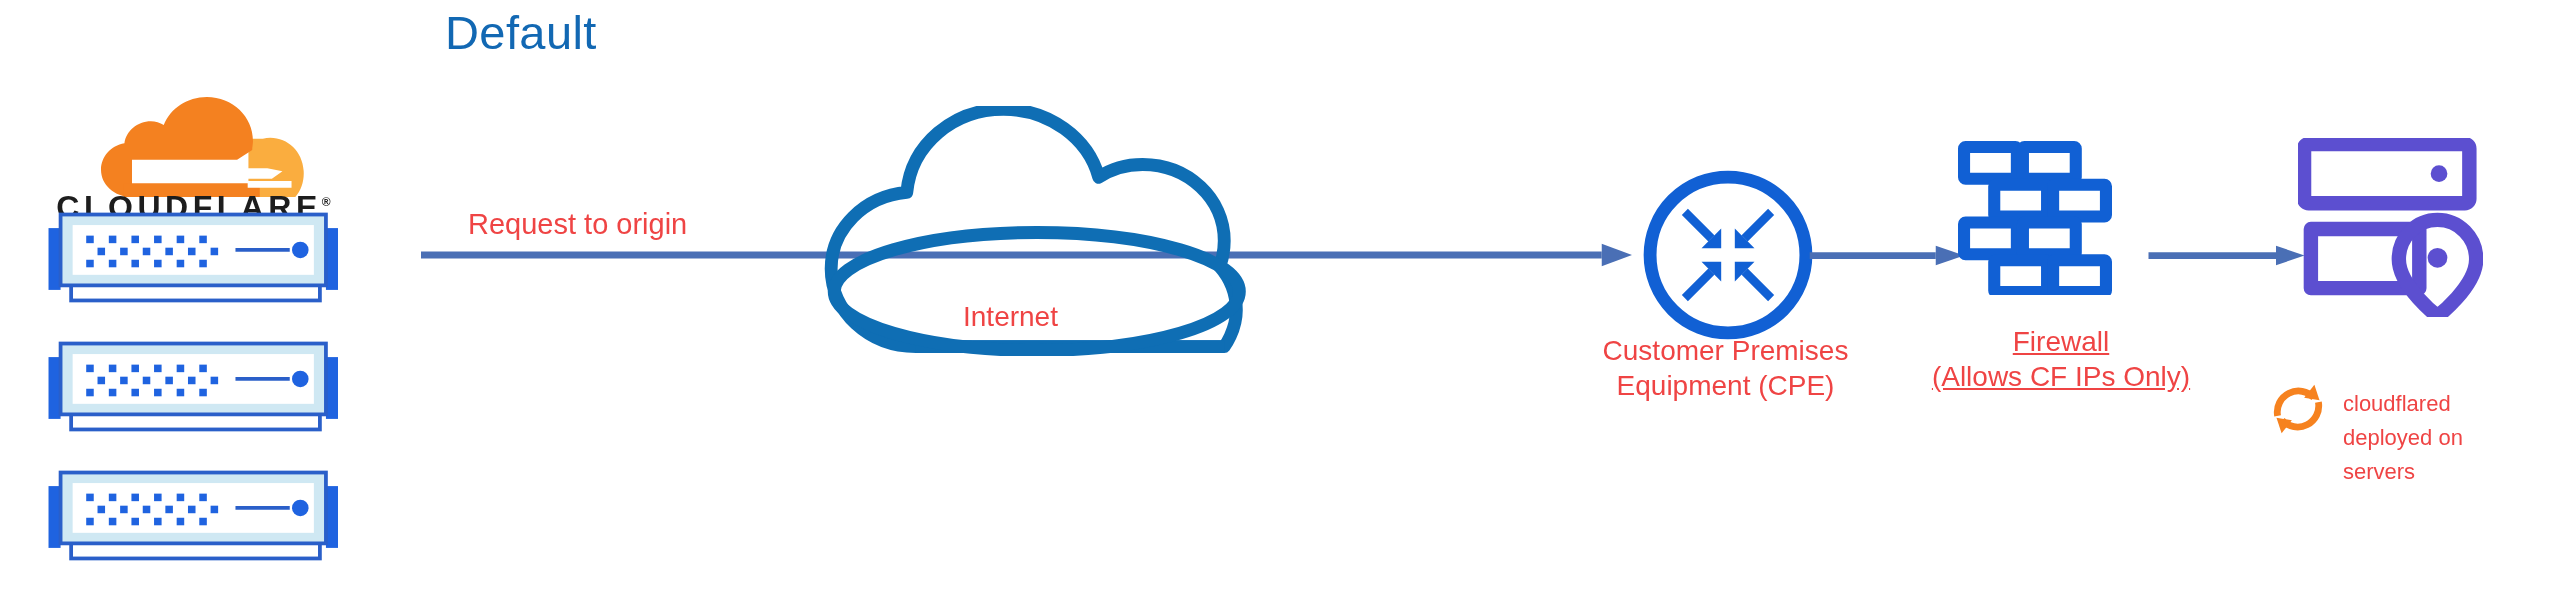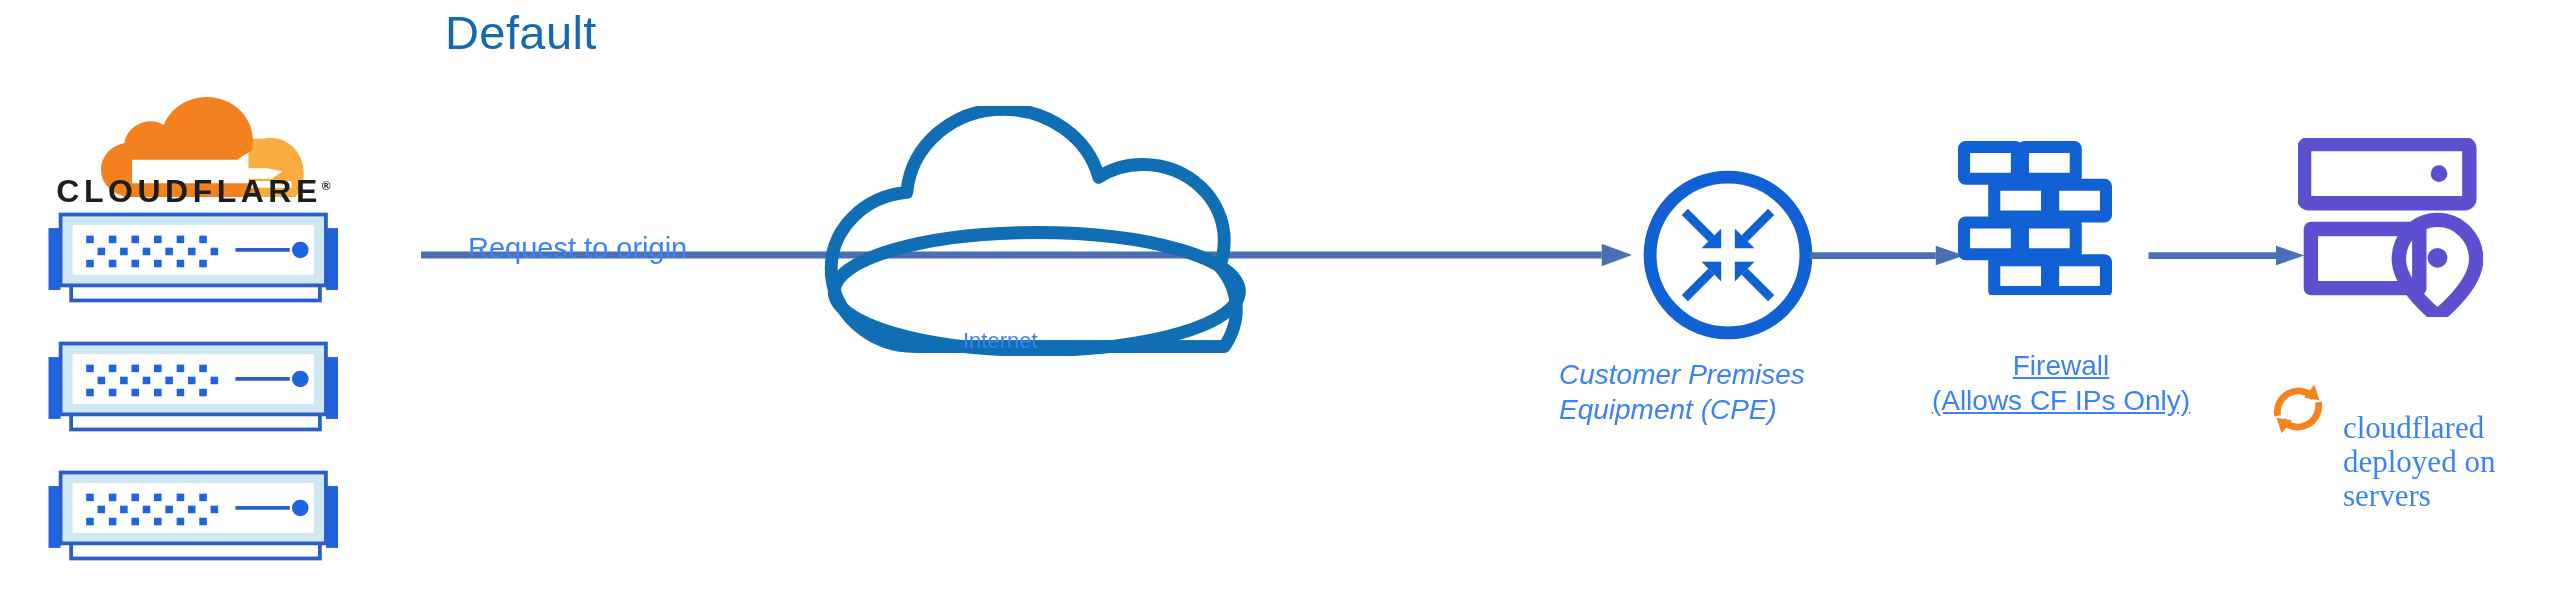--- a/index.html
+++ b/index.html
@@ -34,21 +34,21 @@
 
   
   #cloudflare-logo {
     left: 39px;
     top: 97px;
     width: 310px;
     height: 106px;
   }
   #cloudflare-wordmark {
     left: 42px;
-    top: 173px;
+    top: 189px;
     width: 303px;
     height: 35px;
     font-size: 32px;
     font-weight: bold;
     letter-spacing: 4.5px;
     color: #1d1d1d;
     white-space: nowrap;
     text-align: center;
   }
   #cloudflare-wordmark .reg {
@@ -58,66 +58,63 @@
   }
 
   
   .server-unit { width: 325px; height: 98px; }
   #server-unit-1 { left: 30px; top: 210px; }
   #server-unit-2 { left: 30px; top: 339px; }
   #server-unit-3 { left: 30px; top: 468px; }
 
   
   .node-label {
-    color: #3b82f6;
+    color: #ef4444;
     font-size: 28px;
     line-height: 35px;
     white-space: pre-line;
-    margin-top: 24px;
   }
   #label-request-to-origin {
     left: 468px;
     top: 208px;
     font-size: 29px;
     line-height: 33px;
   }
   #label-cf-ip {
     left: 390px;
     top: 278px;
   }
   #label-internet {
     left: 963px;
     top: 299px;
-    font-size: 22px;
+    font-size: 28px;
   }
   #label-cpe {
     left: 1559px;
     top: 333px;
-    text-align: left;
+    text-align: center;
     width: 333px;
-    font-style: italic;
   }
   #label-firewall {
     left: 1906px;
     top: 324px;
     text-align: center;
     width: 310px;
     text-decoration: underline;
   }
   #label-origin-server {
     left: 2267px;
     top: 325px;
     width: 303px;
   }
   #label-cloudflared {
     left: 2343px;
     top: 387px;
-    font-size: 31px;
+    font-size: 22px;
     line-height: 34px;
-    font-family: Liberation Serif, serif;
   }
 
   
   #arrow-servers-to-internet { left: 421px; top: 242px; width: 1211px; height: 26px; }
   #arrow-cpe-to-firewall     { left: 1809px; top: 245px; width: 156px; height: 21px; }
   #arrow-firewall-to-origin  { left: 2148px; top: 245px; width: 157px; height: 21px; }
 
   
   #internet-cloud    { left: 810px; top: 106px; width: 446px; height: 250px; }
   #cpe-router-icon   { left: 1641px; top: 168px; width: 174px; height: 174px; }

